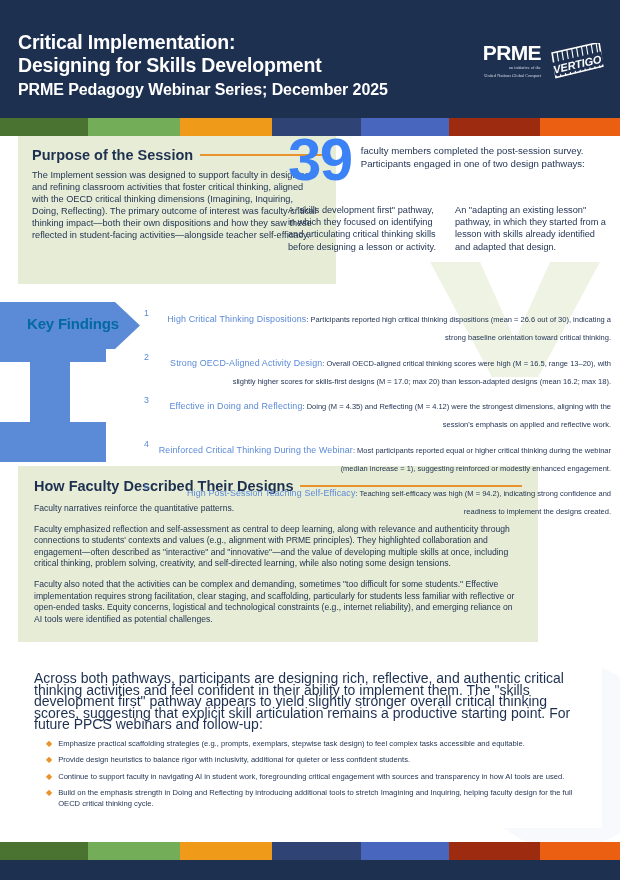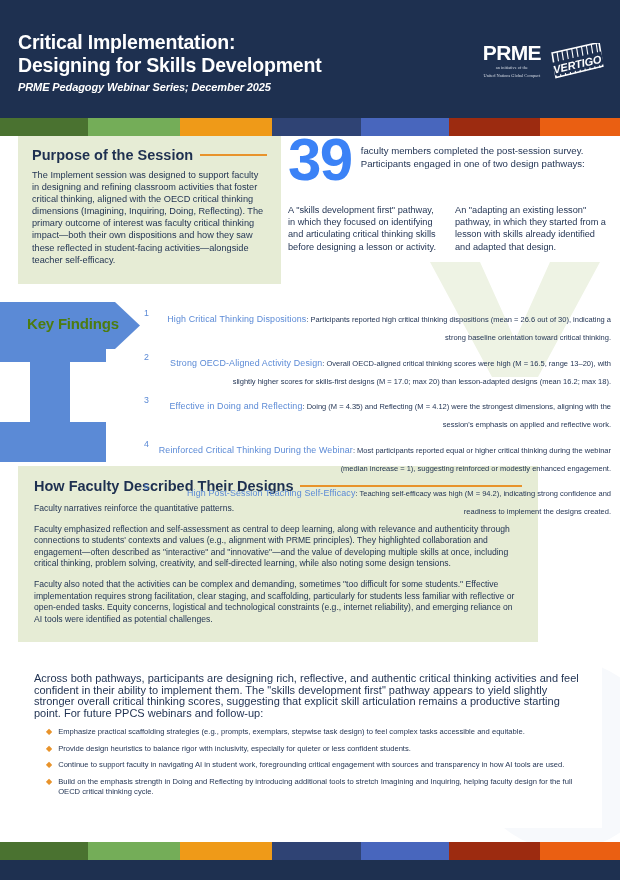--- a/index.html
+++ b/index.html
@@ -35,37 +35,36 @@
   }
   .header-line1, .header-line2 {
     color: #ffffff;
     font-size: 19.5px;
     font-weight: bold;
     line-height: 23px;
     letter-spacing: -0.2px;
   }
   .header-sub {
     color: #ffffff;
-    font-size: 11px;
+    font-size: 16px;
     font-weight: bold;
     margin-top: 4px;
     letter-spacing: -0.1px;
-    font-style: italic;
   }
 
   
   .logo-area {
     position: absolute;
     right: 14px;
     top: 42px;
     display: flex;
     align-items: flex-start;
     gap: 9px;
   }
-  .prme-block { text-align: center; margin-left: 36px; }
+  .prme-block { text-align: right; margin-left: 36px; }
   .prme-word {
     color: #ffffff;
     font-size: 21px;
     font-weight: bold;
     letter-spacing: -0.6px;
     line-height: 21px;
   }
   .prme-tag {
     color: #d6dce6;
     font-size: 4.4px;
@@ -124,21 +123,21 @@
     background: #f7f9fc;
     z-index: 0;
   }
 
   
   .panel {
     position: absolute;
     background: #e6ecd5;
     z-index: 2;
   }
-  .panel-purpose { left: 18px; top: 136px; width: 263px; height: 148px; }
+  .panel-purpose { left: 18px; top: 136px; width: 318px; height: 148px; }
   .panel-how     { left: 18px; top: 466px; width: 520px; height: 176px; }
   .panel-impl    { left: 18px; top: 652px; width: 584px; height: 176px; background: #ffffff; }
 
   .sec-head-row {
     display: flex;
     align-items: center;
     gap: 7px;
   }
   .sec-title {
     color: #1e3050;
@@ -205,21 +204,21 @@
     left: 0;
     top: 302px;
     width: 140px;
     height: 47px;
     z-index: 4;
   }
   .kf-label {
     position: absolute;
     left: 27px;
     top: 315px;
-    color: #4d7c0f;
+    color: #0369a1;
     font-size: 15px;
     font-weight: bold;
     z-index: 5;
     letter-spacing: -0.2px;
   }
 
   .findings {
     position: absolute;
     left: 141px;
     top: 308px;
@@ -263,21 +262,21 @@
     line-height: 11.6px;
     margin-top: 9px;
   }
 
   
   .impl-inner { padding: 12px 16px 0 16px; position: relative; z-index: 2; }
   .impl-inner .sec-title { font-size: 14.5px; }
   .impl-inner .sec-rule { background: #9c2b10; }
   .impl-p {
     color: #1e3050;
-    font-size: 11px;
+    font-size: 14px;
     line-height: 11.6px;
     margin-top: 9px;
   }
   .impl-list { margin-top: 8px; }
   .impl-item {
     display: flex;
     gap: 6px;
     margin-bottom: 6px;
     padding-left: 12px;
   }
@@ -433,21 +432,21 @@
     <div class="impl-inner">
       <div class="impl-p">Across both pathways, participants are designing rich, reflective, and authentic critical thinking activities and feel confident in their ability to implement them. The "skills development first" pathway appears to yield slightly stronger overall critical thinking scores, suggesting that explicit skill articulation remains a productive starting point. For future PPCS webinars and follow-up:</div>
 
       <div class="impl-list">
         <div class="impl-item">
           <span class="impl-bullet">◆</span>
           <span class="impl-item-text">Emphasize practical scaffolding strategies (e.g., prompts, exemplars, stepwise task design) to feel complex tasks accessible and equitable.</span>
         </div>
         <div class="impl-item">
           <span class="impl-bullet">◆</span>
-          <span class="impl-item-text">Provide design heuristics to balance rigor with inclusivity, especially for quieter or less confident students.</span>
+          <span class="impl-item-text">Provide design heuristics to balance rigor with inclusivity, additional for quieter or less confident students.</span>
         </div>
         <div class="impl-item">
           <span class="impl-bullet">◆</span>
           <span class="impl-item-text">Continue to support faculty in navigating AI in student work, foregrounding critical engagement with sources and transparency in how AI tools are used.</span>
         </div>
         <div class="impl-item">
           <span class="impl-bullet">◆</span>
           <span class="impl-item-text">Build on the emphasis strength in Doing and Reflecting by introducing additional tools to stretch Imagining and Inquiring, helping faculty design for the full OECD critical thinking cycle.</span>
         </div>
       </div>

